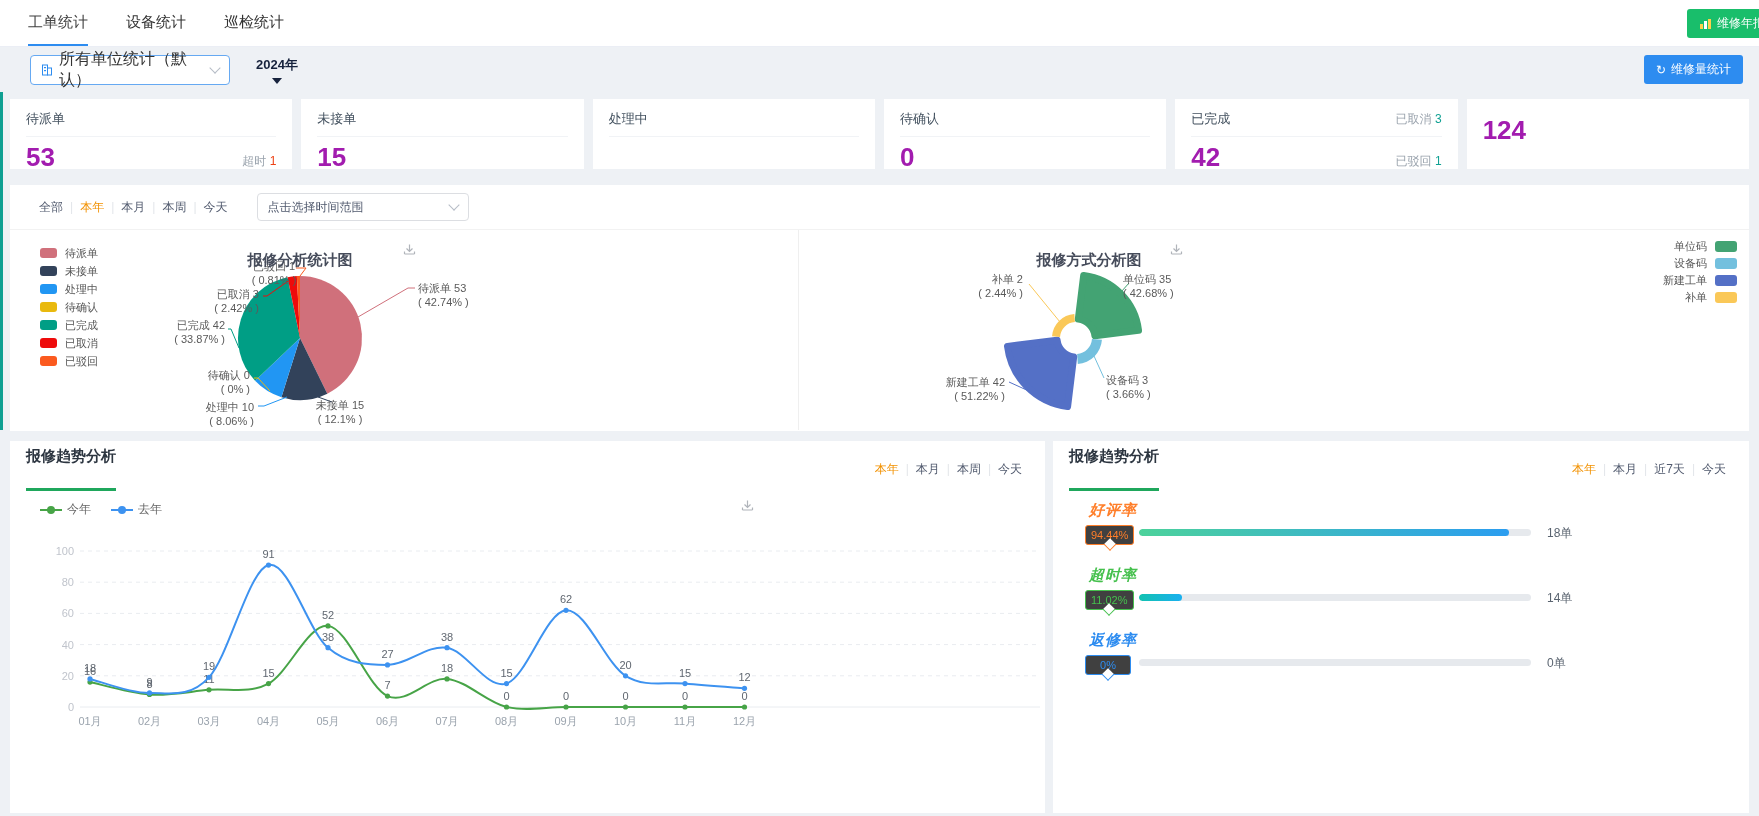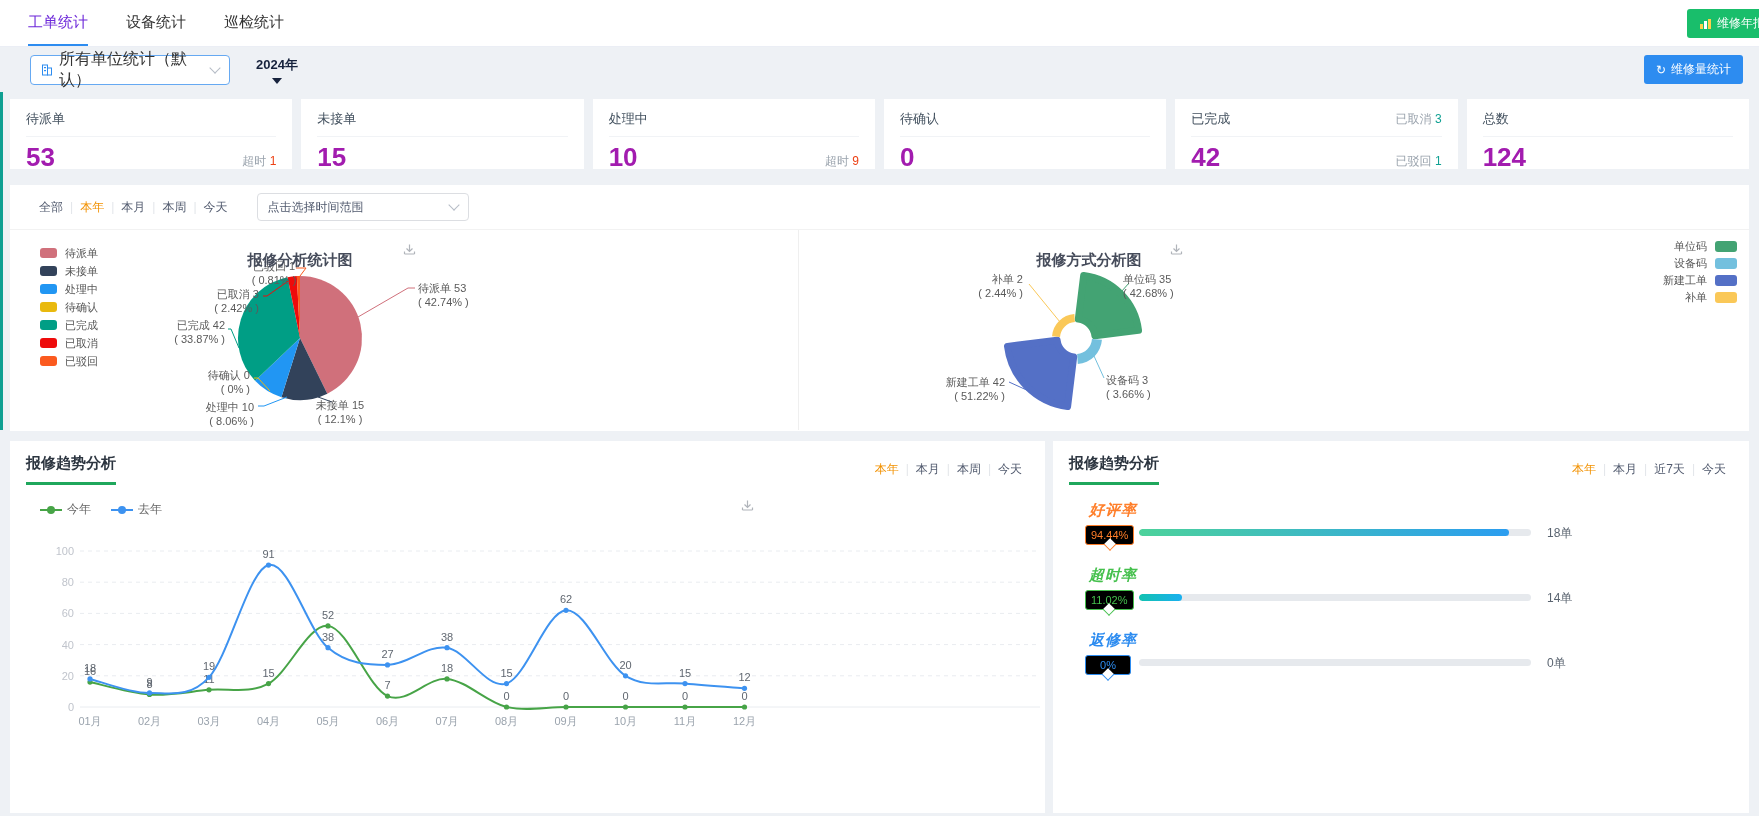--- a/index.html
+++ b/index.html
@@ -3,21 +3,21 @@
 <meta charset="utf-8">
 <style>
   html,body{margin:0;padding:0;}
   body{width:1759px;height:816px;overflow:hidden;position:relative;background:#eef1f5;
        font-family:"Liberation Sans","DejaVu Sans",sans-serif;color:#515a6e;font-size:12px;}
   
   .topbar{height:46px;background:#fff;border-bottom:1px solid #ebeef5;display:flex;align-items:stretch;
           padding-left:28px;position:relative;overflow:hidden;}
   .tabs{display:flex;align-items:stretch;}
   .tab{font-size:15px;margin-right:38px;display:flex;align-items:center;color:#333;cursor:pointer;border-bottom:2px solid transparent;}
-  .tab.active{color:#6d28d9;border-bottom:2px solid #2d8cf0;}
+  .tab.active{color:#404040;border-bottom:2px solid #2d8cf0;}
   .report-btn{position:absolute;right:-18px;top:9px;background:#19be6b;color:#fff;border:none;border-radius:3px;
               font-size:12px;padding:6px 12px;display:flex;align-items:center;gap:5px;cursor:pointer;}
   
   .filterbar{height:46px;display:flex;align-items:center;padding-left:30px;position:relative;}
   .unit-select{width:200px;height:30px;background:#fff;border:1px solid #66a9f2;border-radius:4px;
                display:flex;align-items:center;gap:6px;padding:0 10px;font-size:16px;color:#333;cursor:pointer;box-sizing:border-box;}
   .unit-select .flex1{flex:1;}
   .chev{width:7px;height:7px;border-right:1px solid #b6bcc6;border-bottom:1px solid #b6bcc6;transform:rotate(45deg);margin-top:-4px;}
   .year-select{margin-left:26px;font-size:13px;font-weight:bold;color:#17233d;cursor:pointer;display:flex;align-items:center;gap:4px;flex-direction:column;}
   .caret{width:0;height:0;border-left:5px solid transparent;border-right:5px solid transparent;border-top:6px solid #17233d;}
@@ -57,32 +57,32 @@
   .vl-label{font-size:11px;color:#555;}
   .v-legend.right{left:auto;right:20px;top:8px;}
   .v-legend.right .vl-item{justify-content:flex-end;height:17px;}
   .v-legend.right .vl-swatch{width:22px;height:11px;}
   
   .bottom-row{display:flex;gap:8px;margin:10px 10px 0;}
   .panel{background:#fff;height:372px;box-sizing:border-box;position:relative;}
   .trend-panel{width:1035px;padding:12px 16px 0;}
   .eff-panel{flex:1;padding:12px 16px 0;}
   .panel-head{display:flex;justify-content:space-between;align-items:center;height:32px;}
-  .panel-title{font-size:15px;font-weight:bold;color:#2c3540;border-bottom:3px solid #1fa75c;padding-bottom:9px;}
+  .panel-title{font-size:15px;font-weight:bold;color:#2c3540;border-bottom:3px solid #1fa75c;padding-bottom:22px;}
   .trend-legend-row{height:28px;display:flex;align-items:center;margin:10px 0 0 14px;position:relative;font-family:Liberation Serif, serif;}
   .tl-item{display:inline-flex;align-items:center;margin-right:20px;cursor:pointer;}
   .tl-line{width:22px;height:2px;position:relative;margin-right:5px;}
   .tl-dot{position:absolute;left:7px;top:-3px;width:8px;height:8px;border-radius:50%;}
   .tl-label{font-size:12px;color:#666;}
   .dl-icon2{position:absolute;left:700px;top:4px;cursor:pointer;}
   .eff-rows{margin-top:16px;}
   .eff-row{position:relative;height:65px;}
   .eff-label{position:absolute;left:20px;top:0;font-size:15px;font-weight:bold;font-style:italic;letter-spacing:1px;}
   .shield{position:absolute;left:16px;top:24px;min-width:34px;text-align:center;font-size:11px;
-          border:1px solid currentColor;border-radius:3px;padding:3px 5px;background:#000000;}
+          border:1px solid currentColor;border-radius:3px;padding:3px 5px;background:#404040;}
   .shield::after{content:"";position:absolute;left:50%;bottom:-5px;width:8px;height:8px;background:#fff;
           transform:translateX(-50%) rotate(45deg);border-right:1px solid currentColor;border-bottom:1px solid currentColor;}
   .track{position:absolute;left:70px;top:28px;width:392px;height:7px;border-radius:4px;background:#e6e9ed;overflow:hidden;}
   .fill{height:100%;border-radius:4px;}
   .eff-count{position:absolute;left:478px;top:24px;font-size:12px;color:#5a6470;}
   svg{display:block;}
   text{font-family:"Liberation Sans","DejaVu Sans",sans-serif;}
 </style>
 </head>
 <body>
@@ -142,47 +142,40 @@
         <span>未接单</span>
       </div>
     <div class="card-bot">
         <span class="card-val">15</span>
       </div>
   </div>
   <div class="card side-red">
     <div class="card-top">
         <span>处理中</span>
       </div>
-    <div class="card-bot">
-        <span class="card-val">10</span>
-      <span class="side"><span>超时</span> <b>9</b></span>
-      </div>
   </div>
   <div class="card">
     <div class="card-top">
         <span>待确认</span>
       </div>
     <div class="card-bot">
         <span class="card-val">0</span>
       </div>
   </div>
   <div class="card side-teal">
     <div class="card-top">
         <span>已完成</span>
       <span class="side"><span>已取消</span> <b>3</b></span>
       </div>
     <div class="card-bot">
         <span class="card-val">42</span>
       <span class="side"><span>已驳回</span> <b>1</b></span>
       </div>
   </div>
   <div class="card">
-    <div class="card-top">
-        <span>总数</span>
-      </div>
     <div class="card-bot">
         <span class="card-val">124</span>
       </div>
   </div>
 </div>
 
 <div class="analysis-panel">
   <div class="time-filter-row">
     <div class="tab-group" id="timeFilter">
         <span class="tg-item">全部</span>

